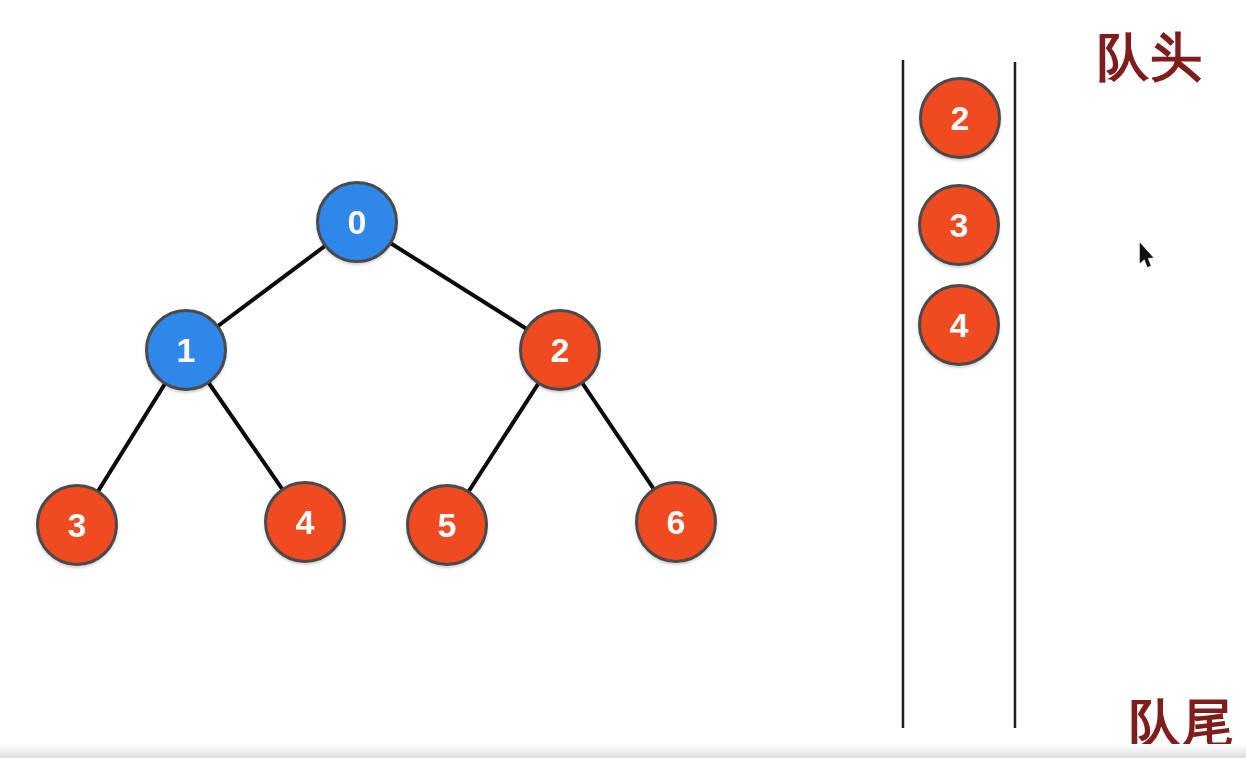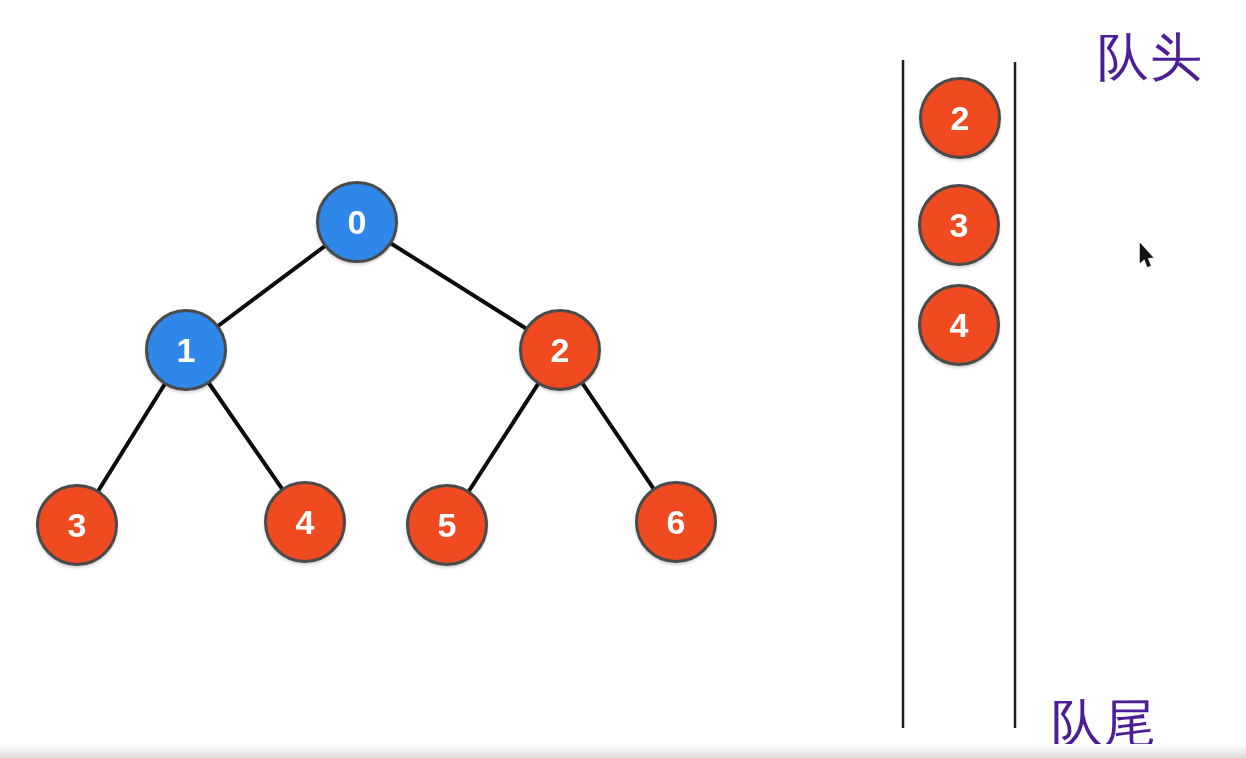--- a/index.html
+++ b/index.html
@@ -42,22 +42,22 @@
     font-size: 34px;
     font-weight: bold;
     line-height: 1;
     font-family: "Liberation Sans", "DejaVu Sans", sans-serif;
   }
   .node.blue   { background: var(--visited-node, #2e87e9); }
   .node.orange { background: var(--unvisited-node, #f04a21); }
   .cn-label {
     position: absolute;
     font-size: 52px;
-    font-weight: 400;
-    color: #4c1d95;
+    font-weight: 700;
+    color: #7f1d1d;
     letter-spacing: 1px;
     line-height: 1;
     font-family: "Liberation Sans", "DejaVu Sans", sans-serif;
     white-space: nowrap;
   }
   .cursor {
     position: absolute;
     left: 1138px;
     top: 243px;
     width: 18px;
@@ -114,21 +114,21 @@
     <span>2</span>
   </div>
   <div class="node orange" style="left:918px;top:184px">
     <span>3</span>
   </div>
   <div class="node orange" style="left:918px;top:284px">
     <span>4</span>
   </div>
 
   <div class="cn-label" style="left:1097px;top:31px">队头</div>
-  <div class="cn-label" style="left:1051px;top:697px">队尾</div>
+  <div class="cn-label" style="left:1129px;top:697px">队尾</div>
 
   <svg class="cursor" viewBox="0 0 18 27">
     <polygon points="2,0 2,20 6.5,16 9.5,24 12.5,22.5 9.5,15 15,14.5" fill="#111111" stroke="#111111" stroke-width="0.5"></polygon>
   </svg>
 
   <div class="bottom-bar"></div>
 
 </div>
 
 </body></html>

